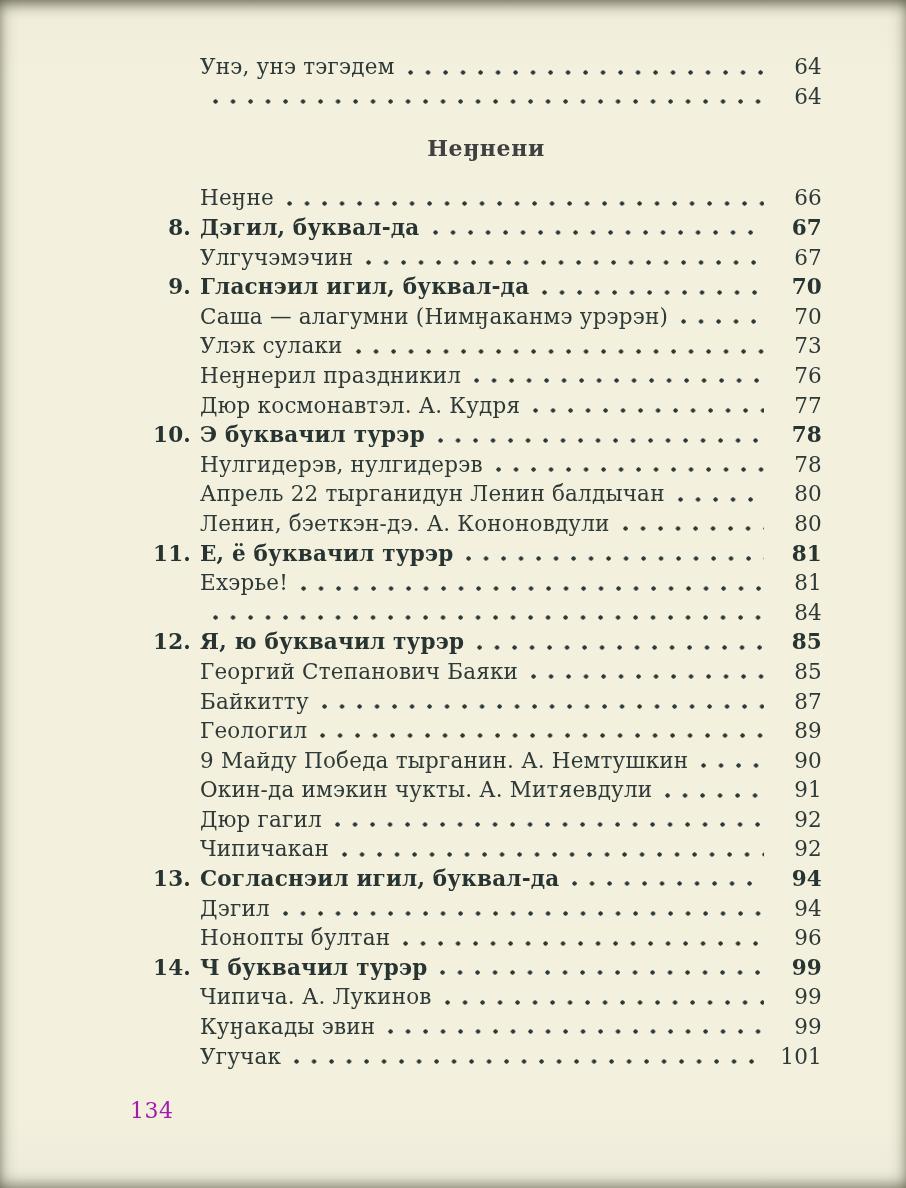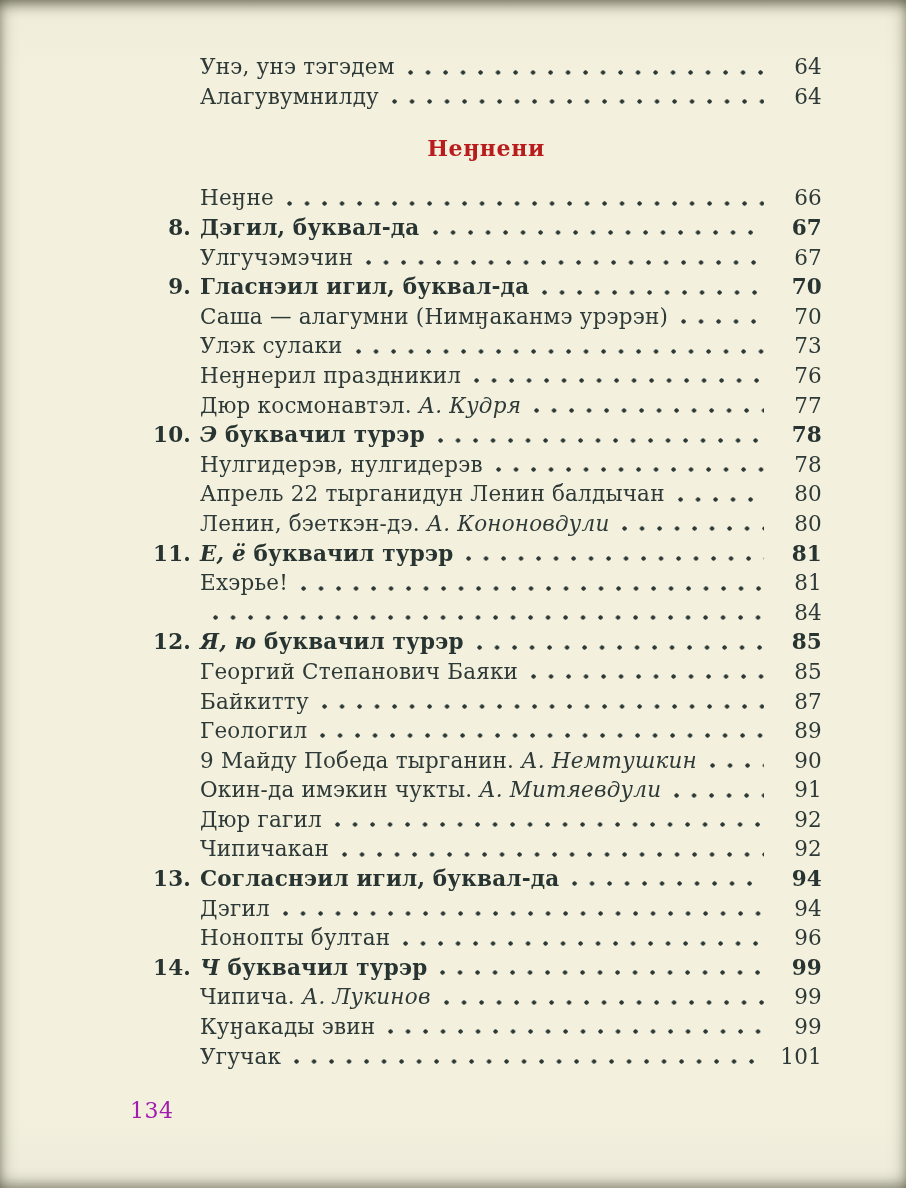--- a/index.html
+++ b/index.html
@@ -27,32 +27,32 @@
     height:29.6px;
     font-size:21.5px;letter-spacing:.2px;
     line-height:1.18;
   }
   .row.bold{font-weight:bold;color:#283431;}
   .num{
     flex:0 0 50px;text-align:right;padding-right:9px;box-sizing:border-box;
     white-space:nowrap;
   }
   .title{white-space:nowrap;}
-  .it{font-style:italic;}
+  .it{}
   .leader{
     flex:1 1 auto;min-width:14px;
     height:5px;margin:0 10px 5px 13px;
     background-image:radial-gradient(circle at 2.5px 2.5px,#2e3a37 1.9px,transparent 2.4px);
     background-size:17.5px 5px;
     background-repeat:repeat-x;
   }
   .pg{flex:0 0 48px;text-align:right;white-space:nowrap;}
   .heading{
     text-align:center;
-    font-size:22px;font-weight:bold;color:#b91c1c;
+    font-size:22px;font-weight:bold;color:#404040;
     letter-spacing:.6px;
     margin:24px 0 18px 0;
     height:30px;line-height:30px;
   }
   .footer-page{
     position:absolute;left:130px;top:1098px;
     font-size:22px;color:#a21caf;letter-spacing:.5px;
   }
 </style>
 </head>
@@ -63,21 +63,20 @@
 <div class="content">
   <div id="toc-pre">
       <div class="row">
         <span class="num"></span>
         <span class="title"><span>Унэ, унэ тэгэдем</span></span>
         <span class="leader"></span>
         <span class="pg">64</span>
       </div>
       <div class="row">
         <span class="num"></span>
-        <span class="title"><span>Алагувумнилду</span></span>
         <span class="leader"></span>
         <span class="pg">64</span>
       </div>
     </div>
   <div class="heading">Неӈнени</div>
   <div id="toc-main">
       <div class="row">
         <span class="num"></span>
         <span class="title"><span>Неӈне</span></span>
         <span class="leader"></span>

